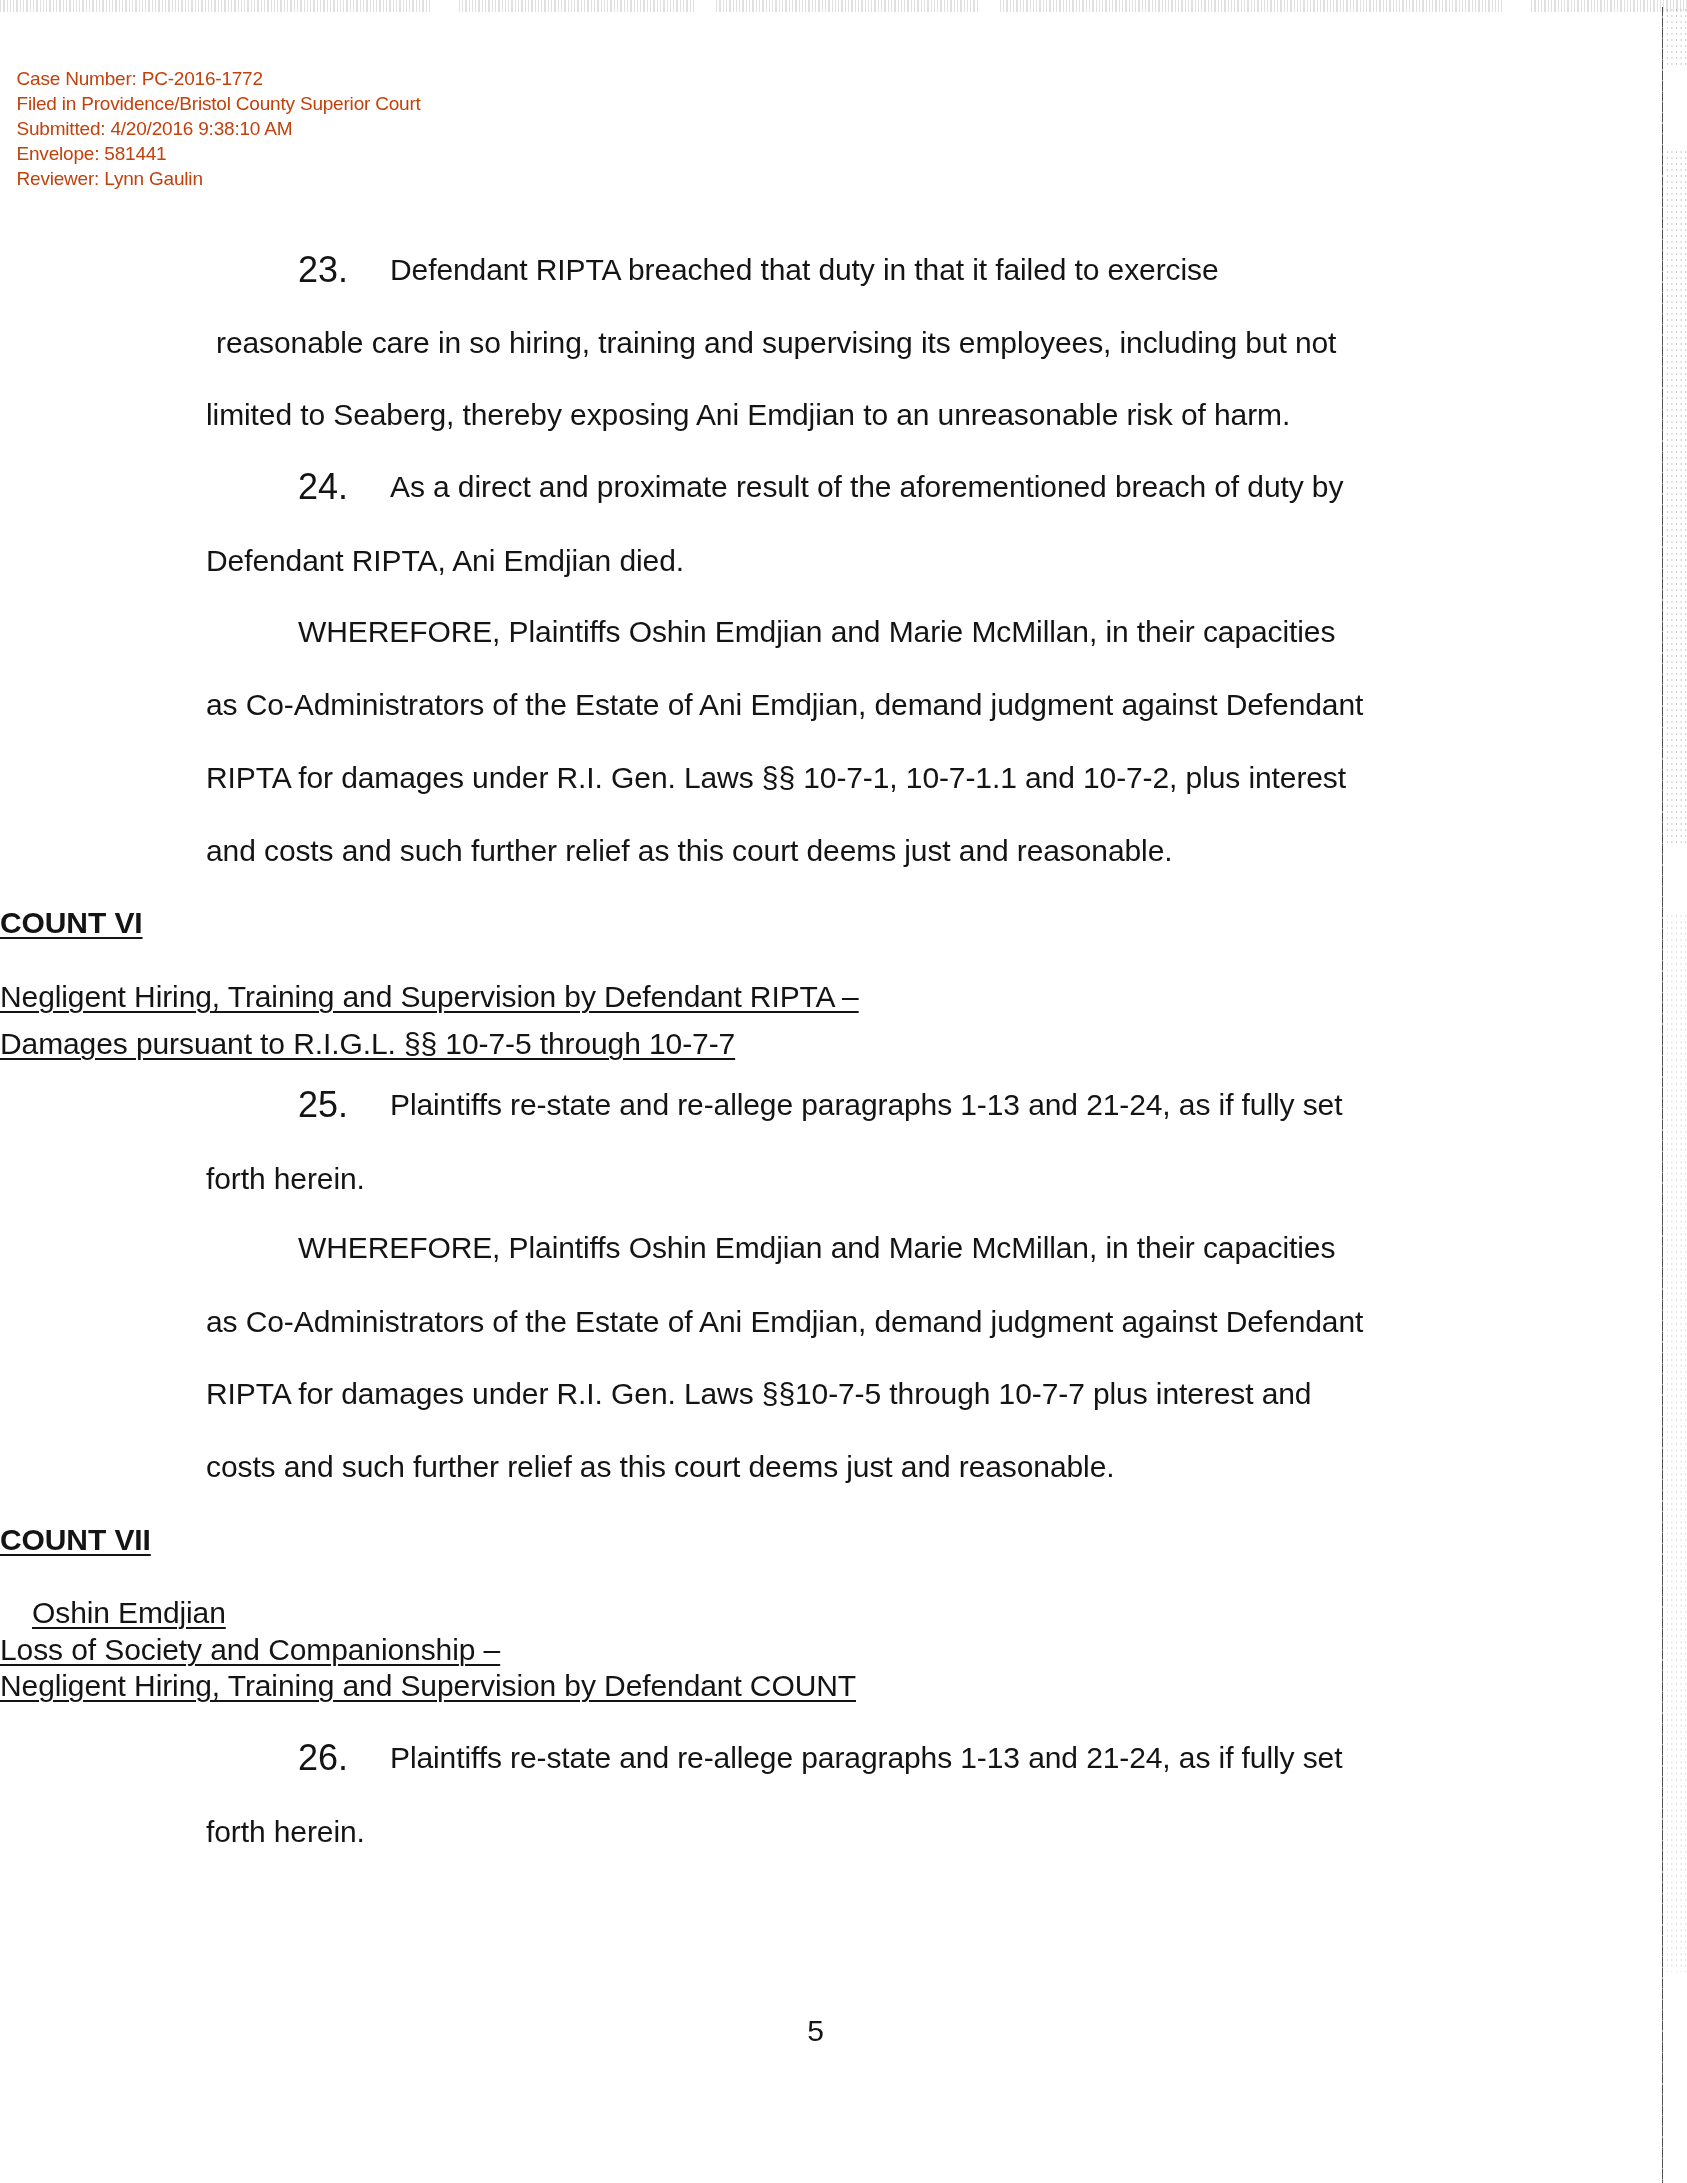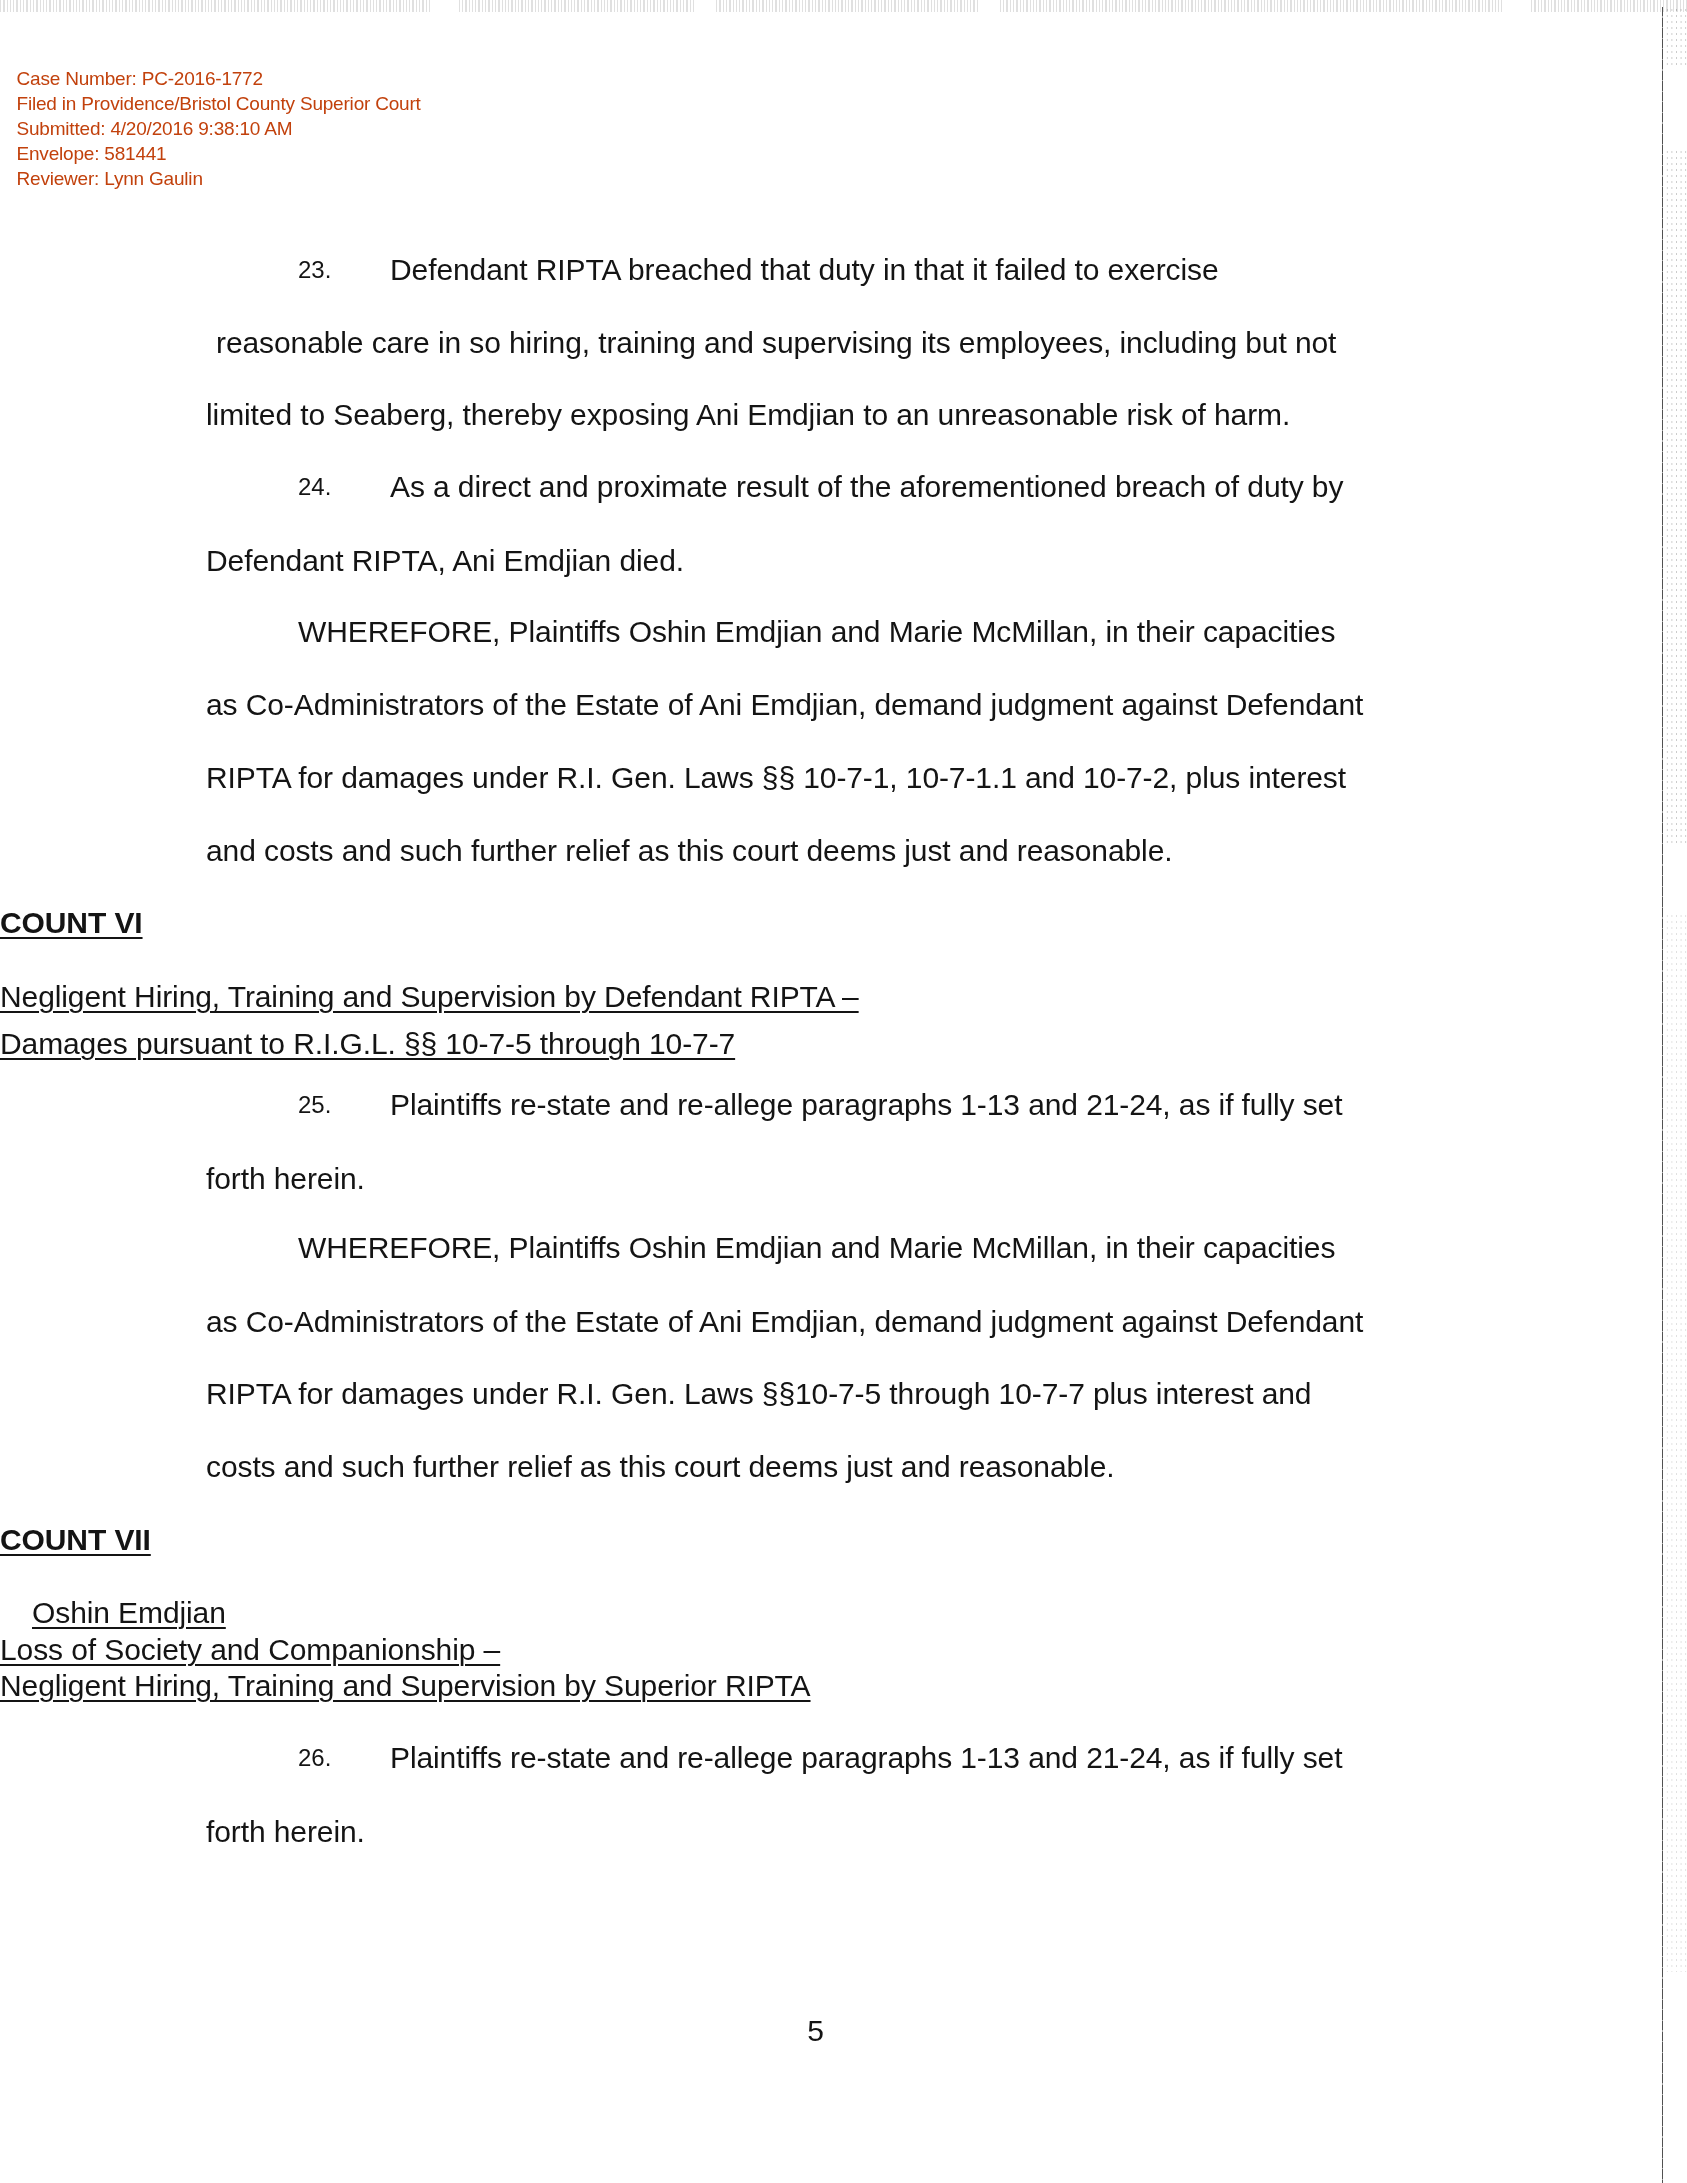--- a/index.html
+++ b/index.html
@@ -12,21 +12,21 @@
   .vline { position: absolute; left: 1662px; top: 6.6px; width: 1.3px; height: 2177px;
     background: repeating-linear-gradient(180deg, #333 0 9.3px, #999 9.3px 10.6px); opacity: 0.85; }
   .stipple { position: absolute; left: 1665px; width: 22.5px;
     background-image: radial-gradient(rgba(0,0,0,0.35) 0.7px, transparent 0.9px);
     background-size: 4.6px 6px; opacity: 0.6; }
   .header { position: absolute; left: 16.5px; top: 66px; font-size: 19px; line-height: 25px;
     letter-spacing: -0.2px; color: #c2410c; }
   .header div { white-space: nowrap; }
   .line { position: absolute; white-space: nowrap; font-size: 30px; line-height: 34px;
     letter-spacing: -0.1px; color: #141414; }
-  .num { position: absolute; white-space: nowrap; font-size: 24px; line-height: 34px; color: #141414; }
+  .num { position: absolute; white-space: nowrap; font-size: 36px; line-height: 34px; color: #141414; }
   .center { position: absolute; left: 0; width: 1628px; text-align: left; white-space: nowrap;
     font-size: 30px; line-height: 34px; letter-spacing: -0.1px; color: #141414; }
   .center span { text-decoration: underline; text-decoration-thickness: 2px; text-underline-offset: 4px; }
   .count { font-weight: bold; }
   .pagenum { position: absolute; left: 0; width: 1631px; text-align: center; top: 2014px;
     font-size: 30px; line-height: 34px; color: #141414; }
 </style>
 </head>
 <body>
 
@@ -95,21 +95,21 @@
 <div class="center count" style="top:1523px;">
   <span>COUNT VII</span>
 </div>
 <div class="center" style="top:1596px;padding-left:32px;">
   <span>Oshin Emdjian</span>
 </div>
 <div class="center" style="top:1633px;">
   <span>Loss of Society and Companionship –</span>
 </div>
 <div class="center" style="top:1669px;">
-  <span>Negligent Hiring, Training and Supervision by Superior RIPTA</span>
+  <span>Negligent Hiring, Training and Supervision by Defendant COUNT</span>
 </div>
 
 <div>
   <div class="num" style="left:298px;top:1741px;">26.</div>
   <div class="line" style="left:390px;top:1741px;">Plaintiffs re-state and re-allege paragraphs 1-13 and 21-24, as if fully set</div>
   <div class="line" style="left:206px;top:1815px;">forth herein.</div>
 </div>
 
 <div class="pagenum">5</div>
 

